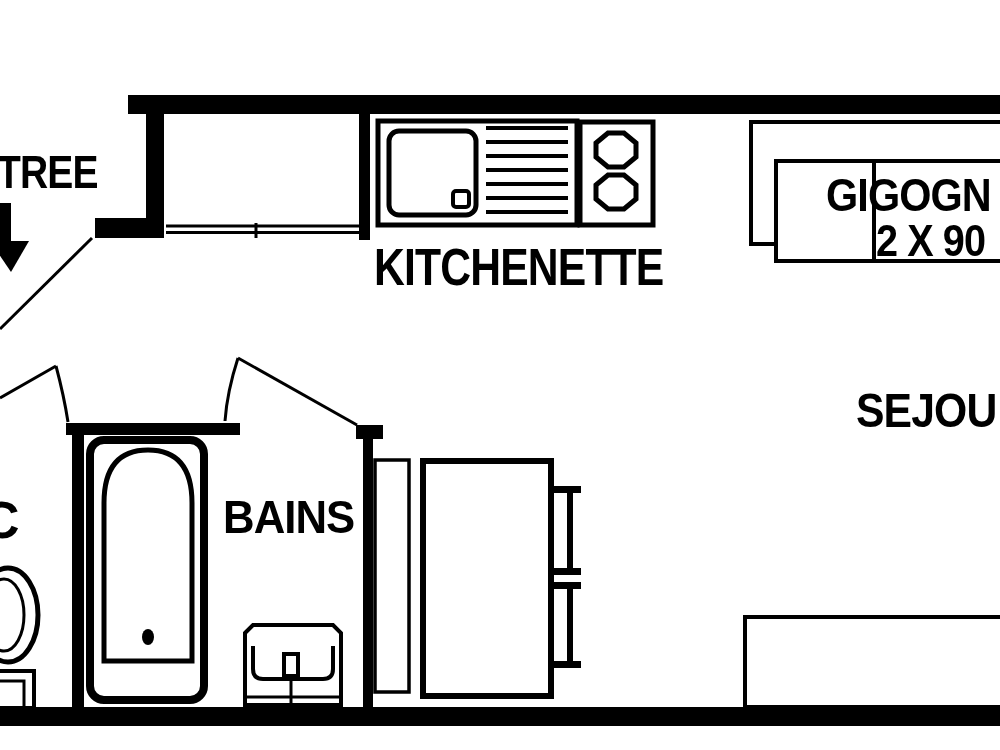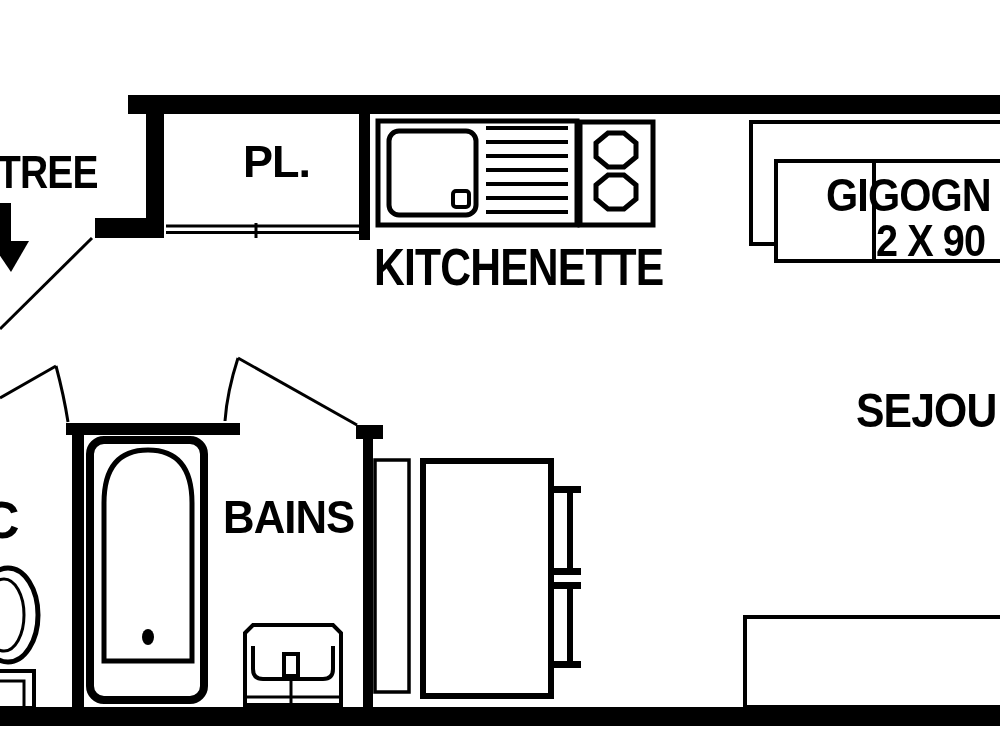--- a/index.html
+++ b/index.html
@@ -122,21 +122,20 @@
       <line x1="570" y1="537.5" x2="570" y2="617" stroke="#000" stroke-width="6"></line>
       <line x1="554" y1="616.5" x2="581" y2="616.5" stroke="#000" stroke-width="7"></line>
     </g>
     <g>
       <rect x="745" y="569" width="262" height="90" fill="#fff" stroke="#000" stroke-width="4"></rect>
     </g>
   </svg>
 
   <div class="label" style="left:-3px;top:100px;font-size:47px;transform:scaleX(0.83);">TREE</div>
 
-  <div class="label" style="left:243px;top:91px;font-size:45px;">PL.</div>
 
   <div class="label" style="left:374px;top:193px;font-size:52px;transform:scaleX(0.82);">KITCHENETTE</div>
 
   <div class="label" style="left:826px;top:124px;font-size:46px;transform:scaleX(0.9);">GIGOGN</div>
 
   <div class="label" style="left:876px;top:171px;font-size:44px;transform:scaleX(0.9);">2 X 90</div>
 
   <div class="label" style="left:856px;top:339px;font-size:48px;transform:scaleX(0.89);">SEJOU</div>
 
   <div class="label" style="left:223px;top:445px;font-size:47px;transform:scaleX(0.93);">BAINS</div>

